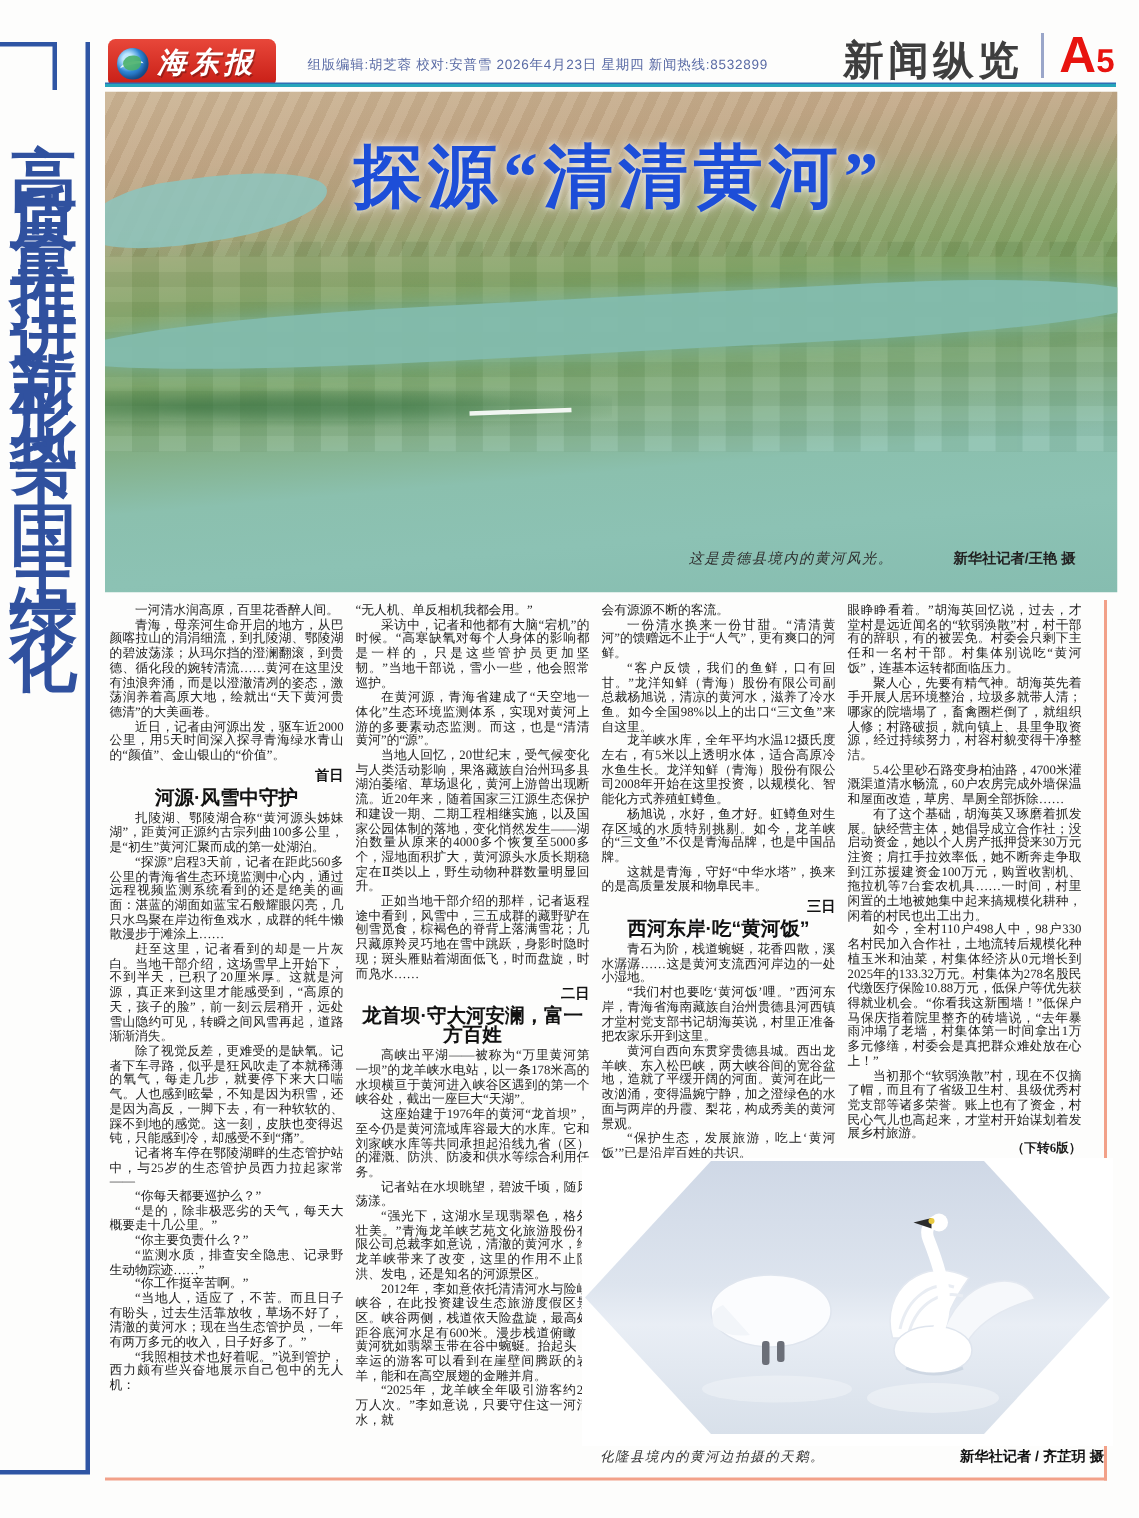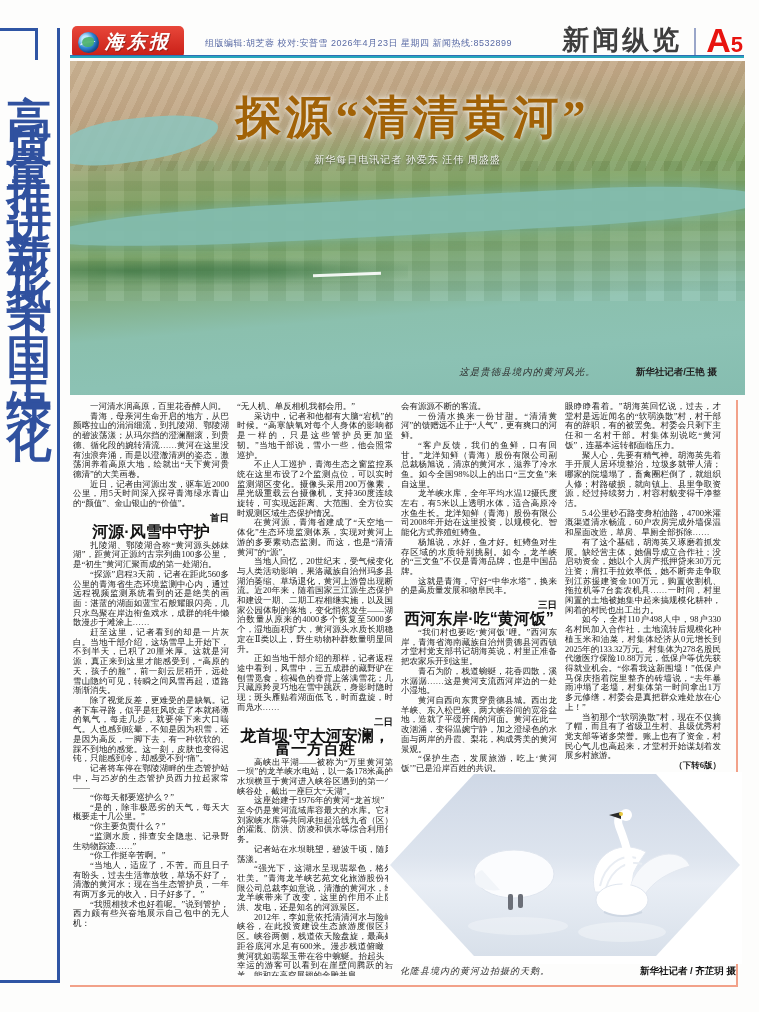--- a/index.html
+++ b/index.html
@@ -21,21 +21,21 @@
   .globe{width:21px;height:21px;border-radius:50%;background:radial-gradient(circle at 35% 35%,#bfe8ff 0 18%,#2f86d6 45%,#1b5fae 75%,#134a90);
     position:relative;flex:0 0 auto;box-shadow:inset -2px -2px 3px rgba(0,0,0,.25);}
   .globe:after{content:"";position:absolute;left:4px;top:5px;width:12px;height:10px;background:#49b06a;
     border-radius:60% 40% 50% 50%;opacity:.9;}
   .globe:before{content:"";position:absolute;left:2px;top:9px;width:16px;height:4px;border-top:2px solid rgba(255,255,255,.85);
     border-radius:50%;transform:rotate(-12deg);}
   .masthead-title{color:#fff;font-weight:900;font-size:19px;letter-spacing:3px;margin-left:6px;font-style:italic;
     text-shadow:1px 1px 0 rgba(0,0,0,.25);white-space:nowrap;}
   .header-info{position:absolute;left:205px;top:37px;font-size:9px;color:#5a6ba5;letter-spacing:.5px;white-space:nowrap;
     font-family:"Liberation Sans","DejaVu Sans",sans-serif;}
-  .section-wrap{position:absolute;right:16px;top:22px;display:flex;align-items:flex-end;}
+  .section-wrap{position:absolute;right:16px;top:22px;display:flex;align-items:flex-start;}
   .section-title{font-size:27px;color:#3e3e3e;font-weight:600;letter-spacing:3px;font-family:"Liberation Sans","DejaVu Sans",sans-serif;}
   .section-divider{width:2px;height:30px;background:#9aa6c9;margin:0 10px 0 12px;}
   .page-no-a{font-size:34px;font-weight:900;color:#e8140f;font-family:"Liberation Sans","DejaVu Sans",sans-serif;line-height:30px;}
   .page-no-5{font-size:22px;font-weight:900;color:#e8140f;font-family:"Liberation Sans","DejaVu Sans",sans-serif;}
   .header-rule{position:absolute;left:70px;top:55px;width:674px;height:3px;background:linear-gradient(180deg,#2f6fb5 0 40%,#27a6bb 40%);}
 
   
   .hero{position:absolute;left:70px;top:61px;width:675px;height:334px;overflow:hidden;}
   .hero-base{position:absolute;inset:0;background:linear-gradient(175deg,#ccb595 0%,#c3a988 14%,#b4a47f 22%,#95a671 30%,#80a364 40%,#7ba569 52%,#84b088 62%,#8bc0ae 72%,#8cc2b4 84%,#86bdb0 100%);}
   .hero-ridges{position:absolute;left:0;top:0;width:100%;height:33%;opacity:.55;
@@ -44,39 +44,39 @@
     background:repeating-linear-gradient(90deg,rgba(255,255,255,.08) 0 18px,rgba(55,92,40,.10) 18px 36px),
                repeating-linear-gradient(0deg,rgba(255,255,255,.05) 0 10px,rgba(40,70,30,.07) 10px 20px);}
   .hero-lake{position:absolute;left:-2%;top:17%;width:24%;height:13%;background:#8fc3bb;opacity:.9;
     border-radius:40% 60% 55% 45%/60% 50% 60% 40%;transform:rotate(-8deg);}
   .hero-river{position:absolute;left:-3%;top:41%;width:106%;height:11%;background:#83bcae;opacity:.95;
     border-radius:50% 40% 45% 55%/80% 90% 70% 60%;transform:rotate(-3deg);box-shadow:0 0 14px rgba(120,180,165,.9);}
   .hero-shore{position:absolute;left:0;top:58%;width:50%;height:10%;
     background:radial-gradient(ellipse at 18% 50%,rgba(44,104,56,.55),transparent 62%),
                radial-gradient(ellipse at 58% 50%,rgba(58,118,68,.45),transparent 62%);}
   .hero-dam{position:absolute;left:36%;top:63.5%;width:10%;height:3px;background:rgba(255,255,255,.9);transform:rotate(-2deg);}
-  .hero-title{position:absolute;left:0;right:0;top:26px;text-align:center;font-size:46px;font-weight:900;color:#a16207;
+  .hero-title{position:absolute;left:0;right:0;top:26px;text-align:center;font-size:46px;font-weight:900;color:#1d4ed8;
     letter-spacing:4px;text-shadow:0 0 4px rgba(255,255,255,.85),0 0 10px rgba(255,255,255,.5);white-space:nowrap;padding-left:10px;}
   .hero-byline{position:absolute;left:0;right:0;top:92px;text-align:center;font-size:10px;color:#f4f7f2;
     text-shadow:0 1px 2px rgba(0,0,0,.65);letter-spacing:1px;}
   .hero-caption-row{position:absolute;right:28px;bottom:16px;display:flex;align-items:baseline;}
   .hero-caption{font-size:9.5px;color:#2e2e2e;font-style:italic;letter-spacing:1px;margin-right:40px;}
   .hero-credit{font-size:9.5px;color:#222;font-weight:bold;font-family:"Liberation Sans","DejaVu Sans",sans-serif;}
 
   
   .col{position:absolute;top:402px;width:156px;overflow:hidden;font-size:8.5px;line-height:9.7px;color:#1c1c1c;}
   #col1{left:73px;height:574px;}
   #col2{left:237px;height:574px;}
   #col3{left:401px;height:576px;}
   #col4{left:565px;height:576px;}
   .para{margin:0;text-indent:2em;text-align:justify;}
   .para.cont{text-indent:0;}
   .dayhead{margin:3px 0 1px;text-align:right;font-weight:bold;font-size:9.5px;line-height:12px;
     font-family:"Liberation Sans","DejaVu Sans",sans-serif;color:#111;}
-  .subhead{margin:0 0 3px;text-align:center;font-weight:bold;font-size:16px;line-height:13px;
+  .subhead{margin:0 0 3px;text-align:center;font-weight:bold;font-size:13px;line-height:13px;
     font-family:"Liberation Sans","DejaVu Sans",sans-serif;color:#111;}
   .endnote{margin:0;text-align:right;font-weight:bold;}
 
   
   .swan-box{position:absolute;left:388px;top:772px;width:354px;height:192px;background:#ffffff;z-index:5;}
   .swan-hex{position:absolute;left:2px;top:2px;width:350px;height:182px;
     clip-path:polygon(24% 0%,76% 0%,100% 50%,76% 100%,24% 100%,0% 50%);
     background:linear-gradient(180deg,#cfd8e6 0%,#dde4ee 45%,#e9eef5 60%,#d8e0ea 100%);}
   .swan-caption-row{position:absolute;left:400px;top:965px;width:336px;display:flex;justify-content:space-between;z-index:6;gap:28px;}
   .swan-caption{font-size:9px;color:#333;font-style:italic;letter-spacing:1px;}
@@ -112,21 +112,20 @@
 
   <div class="hero">
     <div class="hero-base"></div>
     <div class="hero-ridges"></div>
     <div class="hero-fields"></div>
     <div class="hero-lake"></div>
     <div class="hero-river"></div>
     <div class="hero-shore"></div>
     <div class="hero-dam"></div>
     <div class="hero-title">探源“清清黄河”</div>
-    <div class="hero-byline">新华每日电讯记者 孙爱东 汪伟 周盛盛</div>
     <div class="hero-caption-row">
       <span class="hero-caption">这是贵德县境内的黄河风光。</span>
       <span class="hero-credit">新华社记者/王艳 摄</span>
     </div>
   </div>
 
   <div class="col" id="col1">
       <p class="para">一河清水润高原，百里花香醉人间。</p>
       <p class="para">青海，母亲河生命开启的地方，从巴颜喀拉山的涓涓细流，到扎陵湖、鄂陵湖的碧波荡漾；从玛尔挡的澄澜翻滚，到贵德、循化段的婉转清流……黄河在这里没有浊浪奔涌，而是以澄澈清冽的姿态，激荡润养着高原大地，绘就出“天下黄河贵德清”的大美画卷。</p>
       <p class="para">近日，记者由河源出发，驱车近2000公里，用5天时间深入探寻青海绿水青山的“颜值”、金山银山的“价值”。</p>
@@ -141,21 +140,20 @@
       <p class="para">“是的，除非极恶劣的天气，每天大概要走十几公里。”</p>
       <p class="para">“你主要负责什么？”</p>
       <p class="para">“监测水质，排查安全隐患、记录野生动物踪迹……”</p>
       <p class="para">“你工作挺辛苦啊。”</p>
       <p class="para">“当地人，适应了，不苦。而且日子有盼头，过去生活靠放牧，草场不好了，清澈的黄河水；现在当生态管护员，一年有两万多元的收入，日子好多了。”</p>
       <p class="para">“我照相技术也好着呢。”说到管护，西力颇有些兴奋地展示自己包中的无人机：</p>
     </div>
   <div class="col" id="col2">
       <p class="para cont">“无人机、单反相机我都会用。”</p>
       <p class="para">采访中，记者和他都有大脑“宕机”的时候。“高寒缺氧对每个人身体的影响都是一样的，只是这些管护员更加坚韧。”当地干部说，雪小一些，他会照常巡护。</p>
-      <p class="para">不止人工巡护，青海生态之窗监控系统在这里布设了2个监测点位，可以实时监测湖区变化。摄像头采用200万像素，星光级重载云台摄像机，支持360度连续旋转，可实现远距离、大范围、全方位实时观测区域生态保护情况。</p>
       <p class="para">在黄河源，青海省建成了“天空地一体化”生态环境监测体系，实现对黄河上游的多要素动态监测。而这，也是“清清黄河”的“源”。</p>
       <p class="para">当地人回忆，20世纪末，受气候变化与人类活动影响，果洛藏族自治州玛多县湖泊萎缩、草场退化，黄河上游曾出现断流。近20年来，随着国家三江源生态保护和建设一期、二期工程相继实施，以及国家公园体制的落地，变化悄然发生——湖泊数量从原来的4000多个恢复至5000多个，湿地面积扩大，黄河源头水质长期稳定在Ⅱ类以上，野生动物种群数量明显回升。</p>
       <p class="para">正如当地干部介绍的那样，记者返程途中看到，风雪中，三五成群的藏野驴在刨雪觅食，棕褐色的脊背上落满雪花；几只藏原羚灵巧地在雪中跳跃，身影时隐时现；斑头雁贴着湖面低飞，时而盘旋，时而凫水……</p>
       <p class="dayhead">二日</p>
       <p class="subhead">龙首坝·守大河安澜，富一方百姓</p>
       <p class="para">高峡出平湖——被称为“万里黄河第一坝”的龙羊峡水电站，以一条178米高的水坝横亘于黄河进入峡谷区遇到的第一个峡谷处，截出一座巨大“天湖”。</p>
       <p class="para">这座始建于1976年的黄河“龙首坝”，至今仍是黄河流域库容最大的水库。它和刘家峡水库等共同承担起沿线九省（区）的灌溉、防洪、防凌和供水等综合利用任务。</p>
       <p class="para">记者站在水坝眺望，碧波千顷，随风荡漾。</p>
       <p class="para">“强光下，这湖水呈现翡翠色，格外壮美。”青海龙羊峡艺苑文化旅游股份有限公司总裁李如意说，清澈的黄河水，给龙羊峡带来了改变，这里的作用不止防洪、发电，还是知名的河源景区。</p>
       <p class="para">2012年，李如意依托清清河水与险峻峡谷，在此投资建设生态旅游度假区景区。峡谷两侧，栈道依天险盘旋，最高处距谷底河水足有600米。漫步栈道俯瞰，黄河犹如翡翠玉带在谷中蜿蜒。抬起头，幸运的游客可以看到在崖壁间腾跃的岩羊，能和在高空展翅的金雕并肩。</p>
@@ -163,22 +161,22 @@
     </div>
   <div class="col" id="col3">
       <p class="para cont">会有源源不断的客流。</p>
       <p class="para">一份清水换来一份甘甜。“清清黄河”的馈赠远不止于“人气”，更有爽口的河鲜。</p>
       <p class="para">“客户反馈，我们的鱼鲜，口有回甘。”龙洋知鲜（青海）股份有限公司副总裁杨旭说，清凉的黄河水，滋养了冷水鱼。如今全国98%以上的出口“三文鱼”来自这里。</p>
       <p class="para">龙羊峡水库，全年平均水温12摄氏度左右，有5米以上透明水体，适合高原冷水鱼生长。龙洋知鲜（青海）股份有限公司2008年开始在这里投资，以规模化、智能化方式养殖虹鳟鱼。</p>
       <p class="para">杨旭说，水好，鱼才好。虹鳟鱼对生存区域的水质特别挑剔。如今，龙羊峡的“三文鱼”不仅是青海品牌，也是中国品牌。</p>
       <p class="para">这就是青海，守好“中华水塔”，换来的是高质量发展和物阜民丰。</p>
       <p class="dayhead">三日</p>
       <p class="subhead">西河东岸·吃“黄河饭”</p>
+      <p class="para">青石为阶，栈道蜿蜒，花香四散，溪水潺潺……这是黄河支流西河岸边的一处小湿地。</p>
       <p class="para">“我们村也要吃‘黄河饭’哩。”西河东岸，青海省海南藏族自治州贵德县河西镇才堂村党支部书记胡海英说，村里正准备把农家乐开到这里。</p>
-      <p class="para">青石为阶，栈道蜿蜒，花香四散，溪水潺潺……这是黄河支流西河岸边的一处小湿地。</p>
       <p class="para">黄河自西向东贯穿贵德县城。西出龙羊峡、东入松巴峡，两大峡谷间的宽谷盆地，造就了平缓开阔的河面。黄河在此一改汹涌，变得温婉宁静，加之澄绿色的水面与两岸的丹霞、梨花，构成秀美的黄河景观。</p>
       <p class="para">“保护生态，发展旅游，吃上‘黄河饭’”已是沿岸百姓的共识。</p>
       <p class="para">然而，吃这口饭并不简单。</p>
       <p class="para">“都知道这里的黄河美，游客多，但如果党组织软了、人心散了，再好的资源也只能</p>
     </div>
   <div class="col" id="col4">
       <p class="para cont">眼睁睁看着。”胡海英回忆说，过去，才堂村是远近闻名的“软弱涣散”村，村干部有的辞职，有的被罢免。村委会只剩下主任和一名村干部。村集体别说吃“黄河饭”，连基本运转都面临压力。</p>
       <p class="para">聚人心，先要有精气神。胡海英先着手开展人居环境整治，垃圾多就带人清；哪家的院墙塌了，畜禽圈栏倒了，就组织人修；村路破损，就向镇上、县里争取资源，经过持续努力，村容村貌变得干净整洁。</p>
       <p class="para">5.4公里砂石路变身柏油路，4700米灌溉渠道清水畅流，60户农房完成外墙保温和屋面改造，草房、旱厕全部拆除……</p>
       <p class="para">有了这个基础，胡海英又琢磨着抓发展。缺经营主体，她倡导成立合作社；没启动资金，她以个人房产抵押贷来30万元注资；肩扛手拉效率低，她不断奔走争取到江苏援建资金100万元，购置收割机、拖拉机等7台套农机具……一时间，村里闲置的土地被她集中起来搞规模化耕种，闲着的村民也出工出力。</p>

